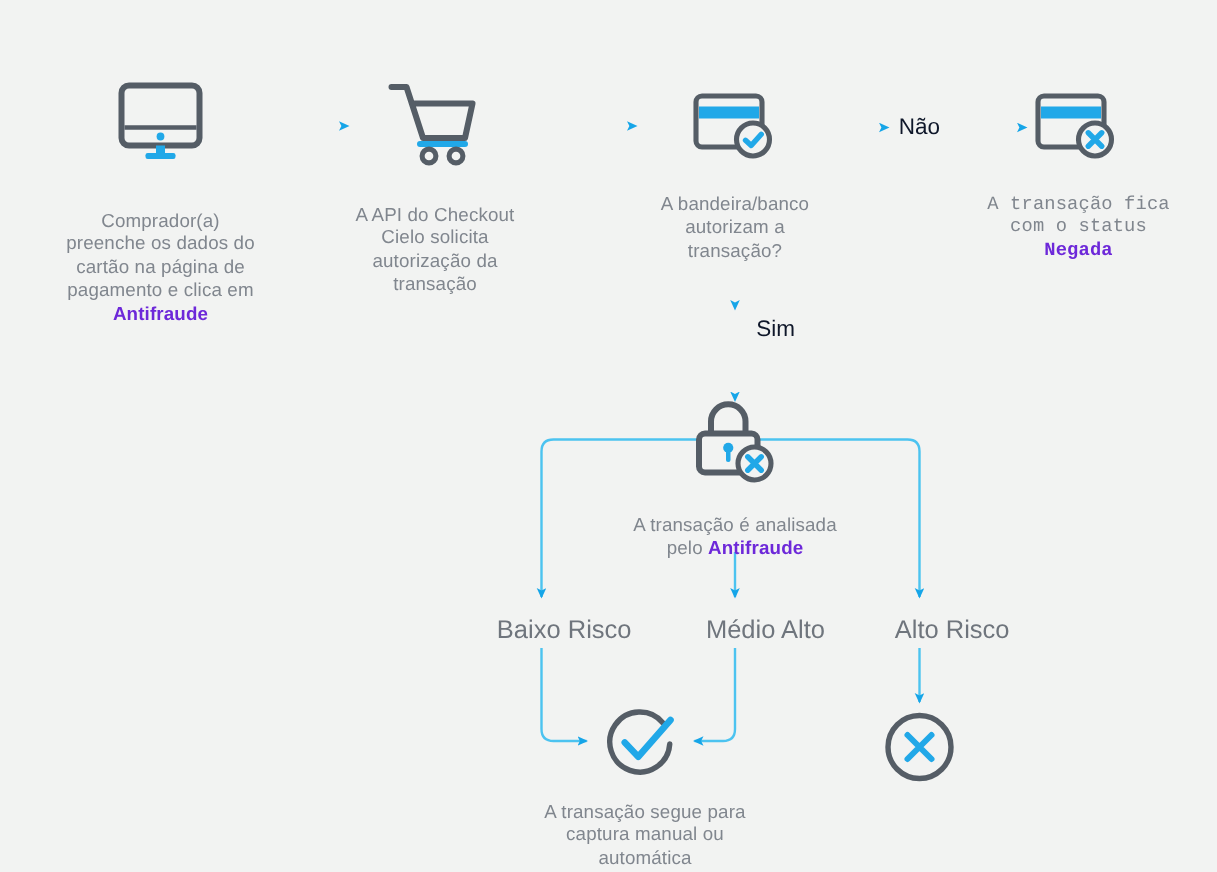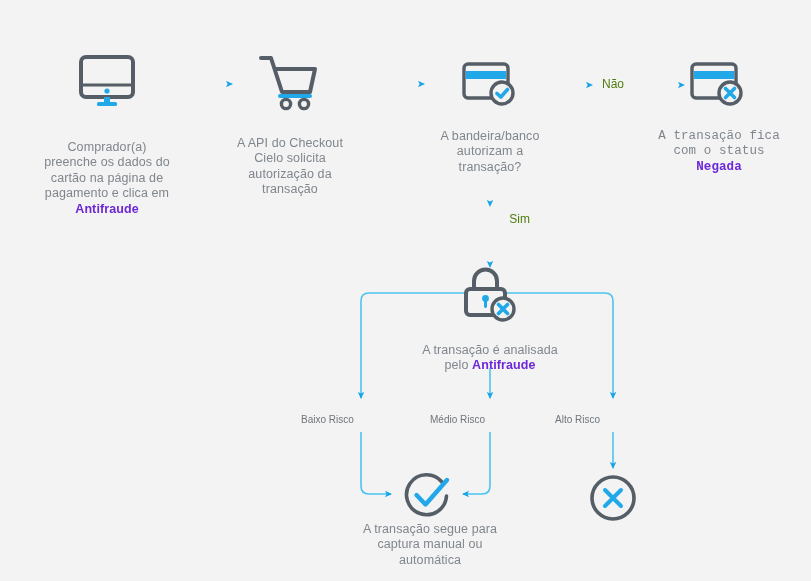--- a/index.html
+++ b/index.html
@@ -24,29 +24,29 @@
     letter-spacing: 0.1px;
     white-space: pre-line;
   }
   .node-label b {
     color: #6d28d9;
     font-weight: bold;
   }
   .edge-label {
     position: absolute;
     text-align: center;
-    color: #4d7c0f;
-    font-size: 12px;
+    color: #0f172a;
+    font-size: 15px;
     line-height: 15px;
   }
   .risk-label {
     position: absolute;
-    text-align: left;
+    text-align: right;
     color: #6f757d;
-    font-size: 10px;
+    font-size: 17px;
     line-height: 15px;
   }
   .icon {
     position: absolute;
   }
   svg { display: block; overflow: visible; }
   #edges { position: absolute; left: 0; top: 0; }
 </style>
 </head>
 <body>
@@ -171,30 +171,30 @@
       <circle cx="40" cy="40" r="11" fill="#f2f3f2" stroke="#555d66" stroke-width="3.4"></circle>
       <path d="M35.5 35.5 L44.5 44.5 M44.5 35.5 L35.5 44.5" fill="none" stroke="#21a8e8" stroke-width="3.6" stroke-linecap="round"></path>
     </svg>
   </div>
   <div class="node-label" style="left:385px; top:327px; width:210px;">
     <span>A transação é analisada
 pelo </span><b>Antifraude</b>
   </div>
 
   <div class="risk-label" style="left:301px; top:412px; width:120px;">Baixo Risco</div>
-  <div class="risk-label" style="left:430px; top:412px; width:120px;">Médio Risco</div>
+  <div class="risk-label" style="left:430px; top:412px; width:120px;">Médio Alto</div>
   <div class="risk-label" style="left:555px; top:412px; width:118px;">Alto Risco</div>
 
   <div class="icon" style="left:400px; top:468px;">
     <svg width="56" height="52" viewBox="0 0 56 52">
       <path d="M42 14 A 20 20 0 1 0 46.5 28" fill="none" stroke="#555d66" stroke-width="3.6" stroke-linecap="round"></path>
       <path d="M16.5 27 L25.5 36.5 L47 12" fill="none" stroke="#21a8e8" stroke-width="4.4" stroke-linecap="round" stroke-linejoin="round"></path>
     </svg>
   </div>
-  <div class="node-label" style="left:335px; top:506px; width:190px;text-align:center;">
+  <div class="node-label" style="left:335px; top:518px; width:190px;text-align:center;">
     <span>A transação segue para
 captura manual ou
 automática</span>
   </div>
 
   <div class="icon" style="left:586px; top:471px;">
     <svg width="54" height="54" viewBox="0 0 54 54">
       <circle cx="27" cy="27" r="21" fill="none" stroke="#555d66" stroke-width="3.6"></circle>
       <path d="M19 19 L35 35 M35 19 L19 35" fill="none" stroke="#21a8e8" stroke-width="4" stroke-linecap="round"></path>
     </svg>

